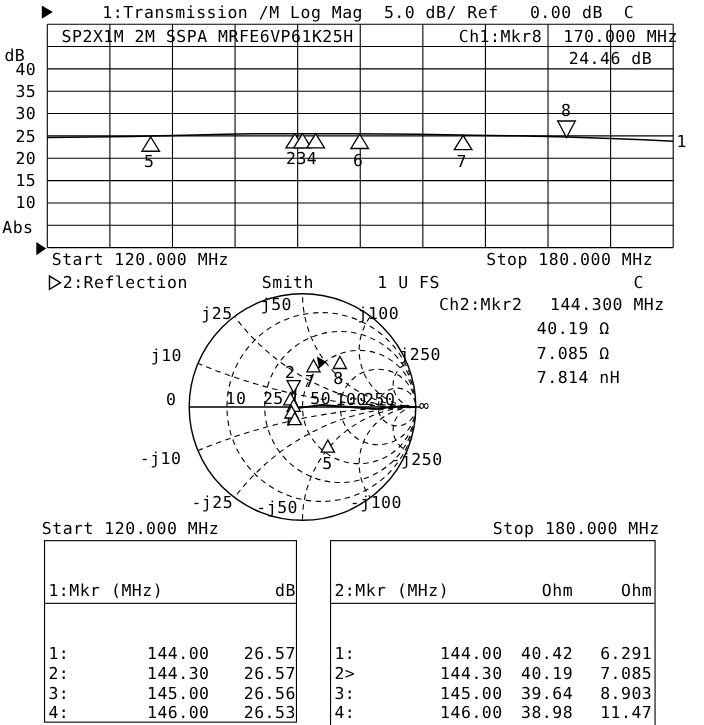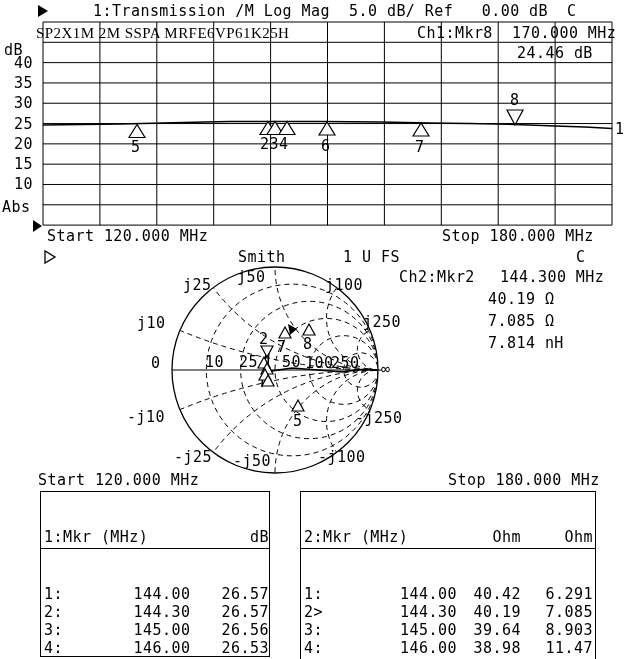--- a/index.html
+++ b/index.html
@@ -90,32 +90,33 @@
       <polygon points="265,369 259,380 271,380" fill="#fff" stroke="#000" stroke-width="1.2"></polygon>
       <polygon points="268,375 262,386 274,386" fill="#fff" stroke="#000" stroke-width="1.2"></polygon>
       <polygon points="285,327 279,338 291,338" fill="#fff" stroke="#000" stroke-width="1.2"></polygon>
       <polygon points="309,324 303,335 315,335" fill="#fff" stroke="#000" stroke-width="1.2"></polygon>
       <polygon points="298,400 292,411 304,411" fill="#fff" stroke="#000" stroke-width="1.2"></polygon>
     </svg>
 
   
   <div class="t" style="left:52px; top:3px;margin-left:41px;">1:Transmission /M Log Mag  5.0 dB/ Ref   0.00 dB  C</div>
   <div class="t" style="left:4px;  top:42px;">dB</div>
-  <div class="t" style="left:36px; top:25px;font-family:Liberation Serif, serif;">SP2X1M 2M SSPA MRFE6VP61K25H</div>
+  <div class="t" style="left:56px; top:25px;">SP2X1M 2M SSPA MRFE6VP61K25H</div>
   <div class="t" style="left:417px; top:25px;">Ch1:Mkr8</div>
   <div class="t" style="left:512px; top:25px;">170.000 MHz</div>
   <div class="t" style="left:517px; top:45px;">24.46 dB</div>
   <div id="ch1-yticks"><div class="t ra" style="left: 14px; top: 54.62px; width: 26px;">40</div><div class="t ra" style="left: 14px; top: 74.93px; width: 26px;">35</div><div class="t ra" style="left: 14px; top: 95.24px; width: 26px;">30</div><div class="t ra" style="left: 14px; top: 115.55px; width: 26px;">25</div><div class="t ra" style="left: 14px; top: 135.86px; width: 26px;">20</div><div class="t ra" style="left: 14px; top: 156.17px; width: 26px;">15</div><div class="t ra" style="left: 14px; top: 176.48px; width: 26px;">10</div></div>
   <div class="t" style="left:2px; top:199px;">Abs</div>
   <div class="t" style="left:615px; top:121px;">1</div>
   <div id="ch1-marker-labels"><div class="t" style="left: 131px; top: 139px;">5</div><div class="t" style="left: 260px; top: 136px;">234</div><div class="t" style="left: 321px; top: 138px;">6</div><div class="t" style="left: 415px; top: 139px;">7</div><div class="t" style="left: 510px; top: 92px;">8</div></div>
   <div class="t" style="left:47px;  top:228px;">Start 120.000 MHz</div>
   <div class="t" style="left:442px; top:228px;">Stop 180.000 MHz</div>
 
   
+  <div class="t" style="left:57px;  top:249px;">2:Reflection</div>
   <div class="t" style="left:238px; top:249px;text-align:right;">Smith</div>
   <div class="t" style="left:343px; top:249px;">1 U FS</div>
   <div class="t" style="left:576px; top:249px;">C</div>
   <div class="t" style="left:399px; top:269px;">Ch2:Mkr2</div>
   <div class="t" style="left:500px; top:269px;">144.300 MHz</div>
   <div class="t ra" style="left:488px; top:291px; width:100px;">40.19 Ω</div>
   <div class="t ra" style="left:488px; top:313px; width:100px;">7.085 Ω</div>
   <div class="t ra" style="left:488px; top:335px; width:100px;">7.814 nH</div>
   <div id="smith-labels"><div class="t" style="left: 183px; top: 277px;">j25</div><div class="t" style="left: 237px; top: 269px;">j50</div><div class="t" style="left: 325px; top: 277px;">j100</div><div class="t" style="left: 137px; top: 315px;">j10</div><div class="t" style="left: 363px; top: 314px;">j250</div><div class="t" style="left: 151px; top: 355px;">0</div><div class="t" style="left: 381px; top: 361px;">∞</div><div class="t" style="left: 127px; top: 409px;">-j10</div><div class="t" style="left: 355px; top: 410px;">-j250</div><div class="t" style="left: 174px; top: 449px;">-j25</div><div class="t" style="left: 233px; top: 453px;">-j50</div><div class="t" style="left: 318px; top: 449px;">-j100</div><div class="t" style="left: 205px; top: 354px;">10</div><div class="t" style="left: 239px; top: 354px;">25</div><div class="t" style="left: 282px; top: 354px;">50</div><div class="t" style="left: 305px; top: 355px;">100</div><div class="t" style="left: 331px; top: 355px;">250</div></div>
   <div id="smith-marker-labels"><div class="t" style="left: 259px; top: 331px;">2</div><div class="t" style="left: 277px; top: 339px;">7</div><div class="t" style="left: 303px; top: 336px;">8</div><div class="t" style="left: 293px; top: 413px;">5</div></div>

